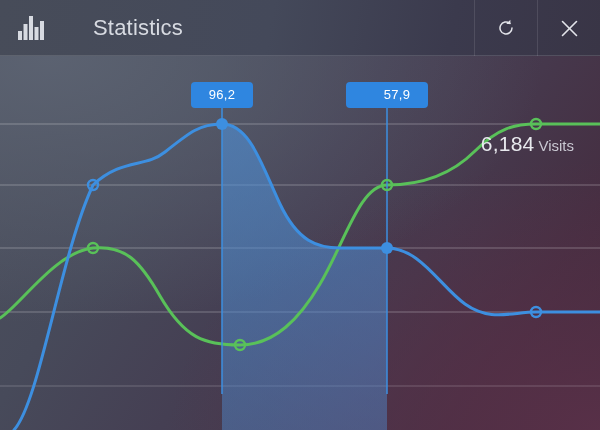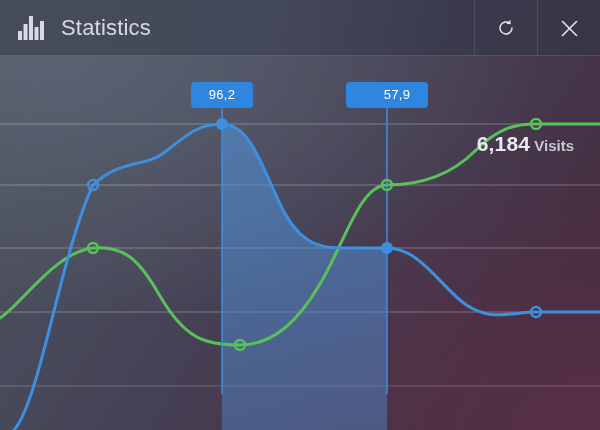--- a/index.html
+++ b/index.html
@@ -18,20 +18,21 @@
 
   
   #header {
     position: absolute;
     left: 0; top: 0;
     width: 600px; height: 56px;
     background: linear-gradient(100deg, #474c59 0%, #44495a 45%, #3b3a4d 75%, #393546 100%);
     box-sizing: border-box;
     display: flex;
     align-items: center;
+    gap: 32px;
   }
   #header-divider {
     position: absolute;
     left: 0; top: 55px;
     width: 600px; height: 1px;
     background: rgba(255,255,255,0.13);
   }
   #chart-icon {
     margin-left: 18px;
     width: 26px; height: 24px;
@@ -99,26 +100,26 @@
   
   #visits-block {
     position: absolute;
     right: 26px;
     top: 76px;
     color: #e8e9ee;
     white-space: nowrap;
   }
   #visits-value {
     font-size: 21px;
-    font-weight: bold;
+    font-weight: normal;
     letter-spacing: 0.2px;
   }
   #visits-label {
     font-size: 15px;
-    font-weight: 700;
+    font-weight: 400;
     color: #c9c8d2;
     margin-left: 4px;
   }
 </style>
 </head>
 <body>
 
 <div id="app">
 
   <div id="header">

